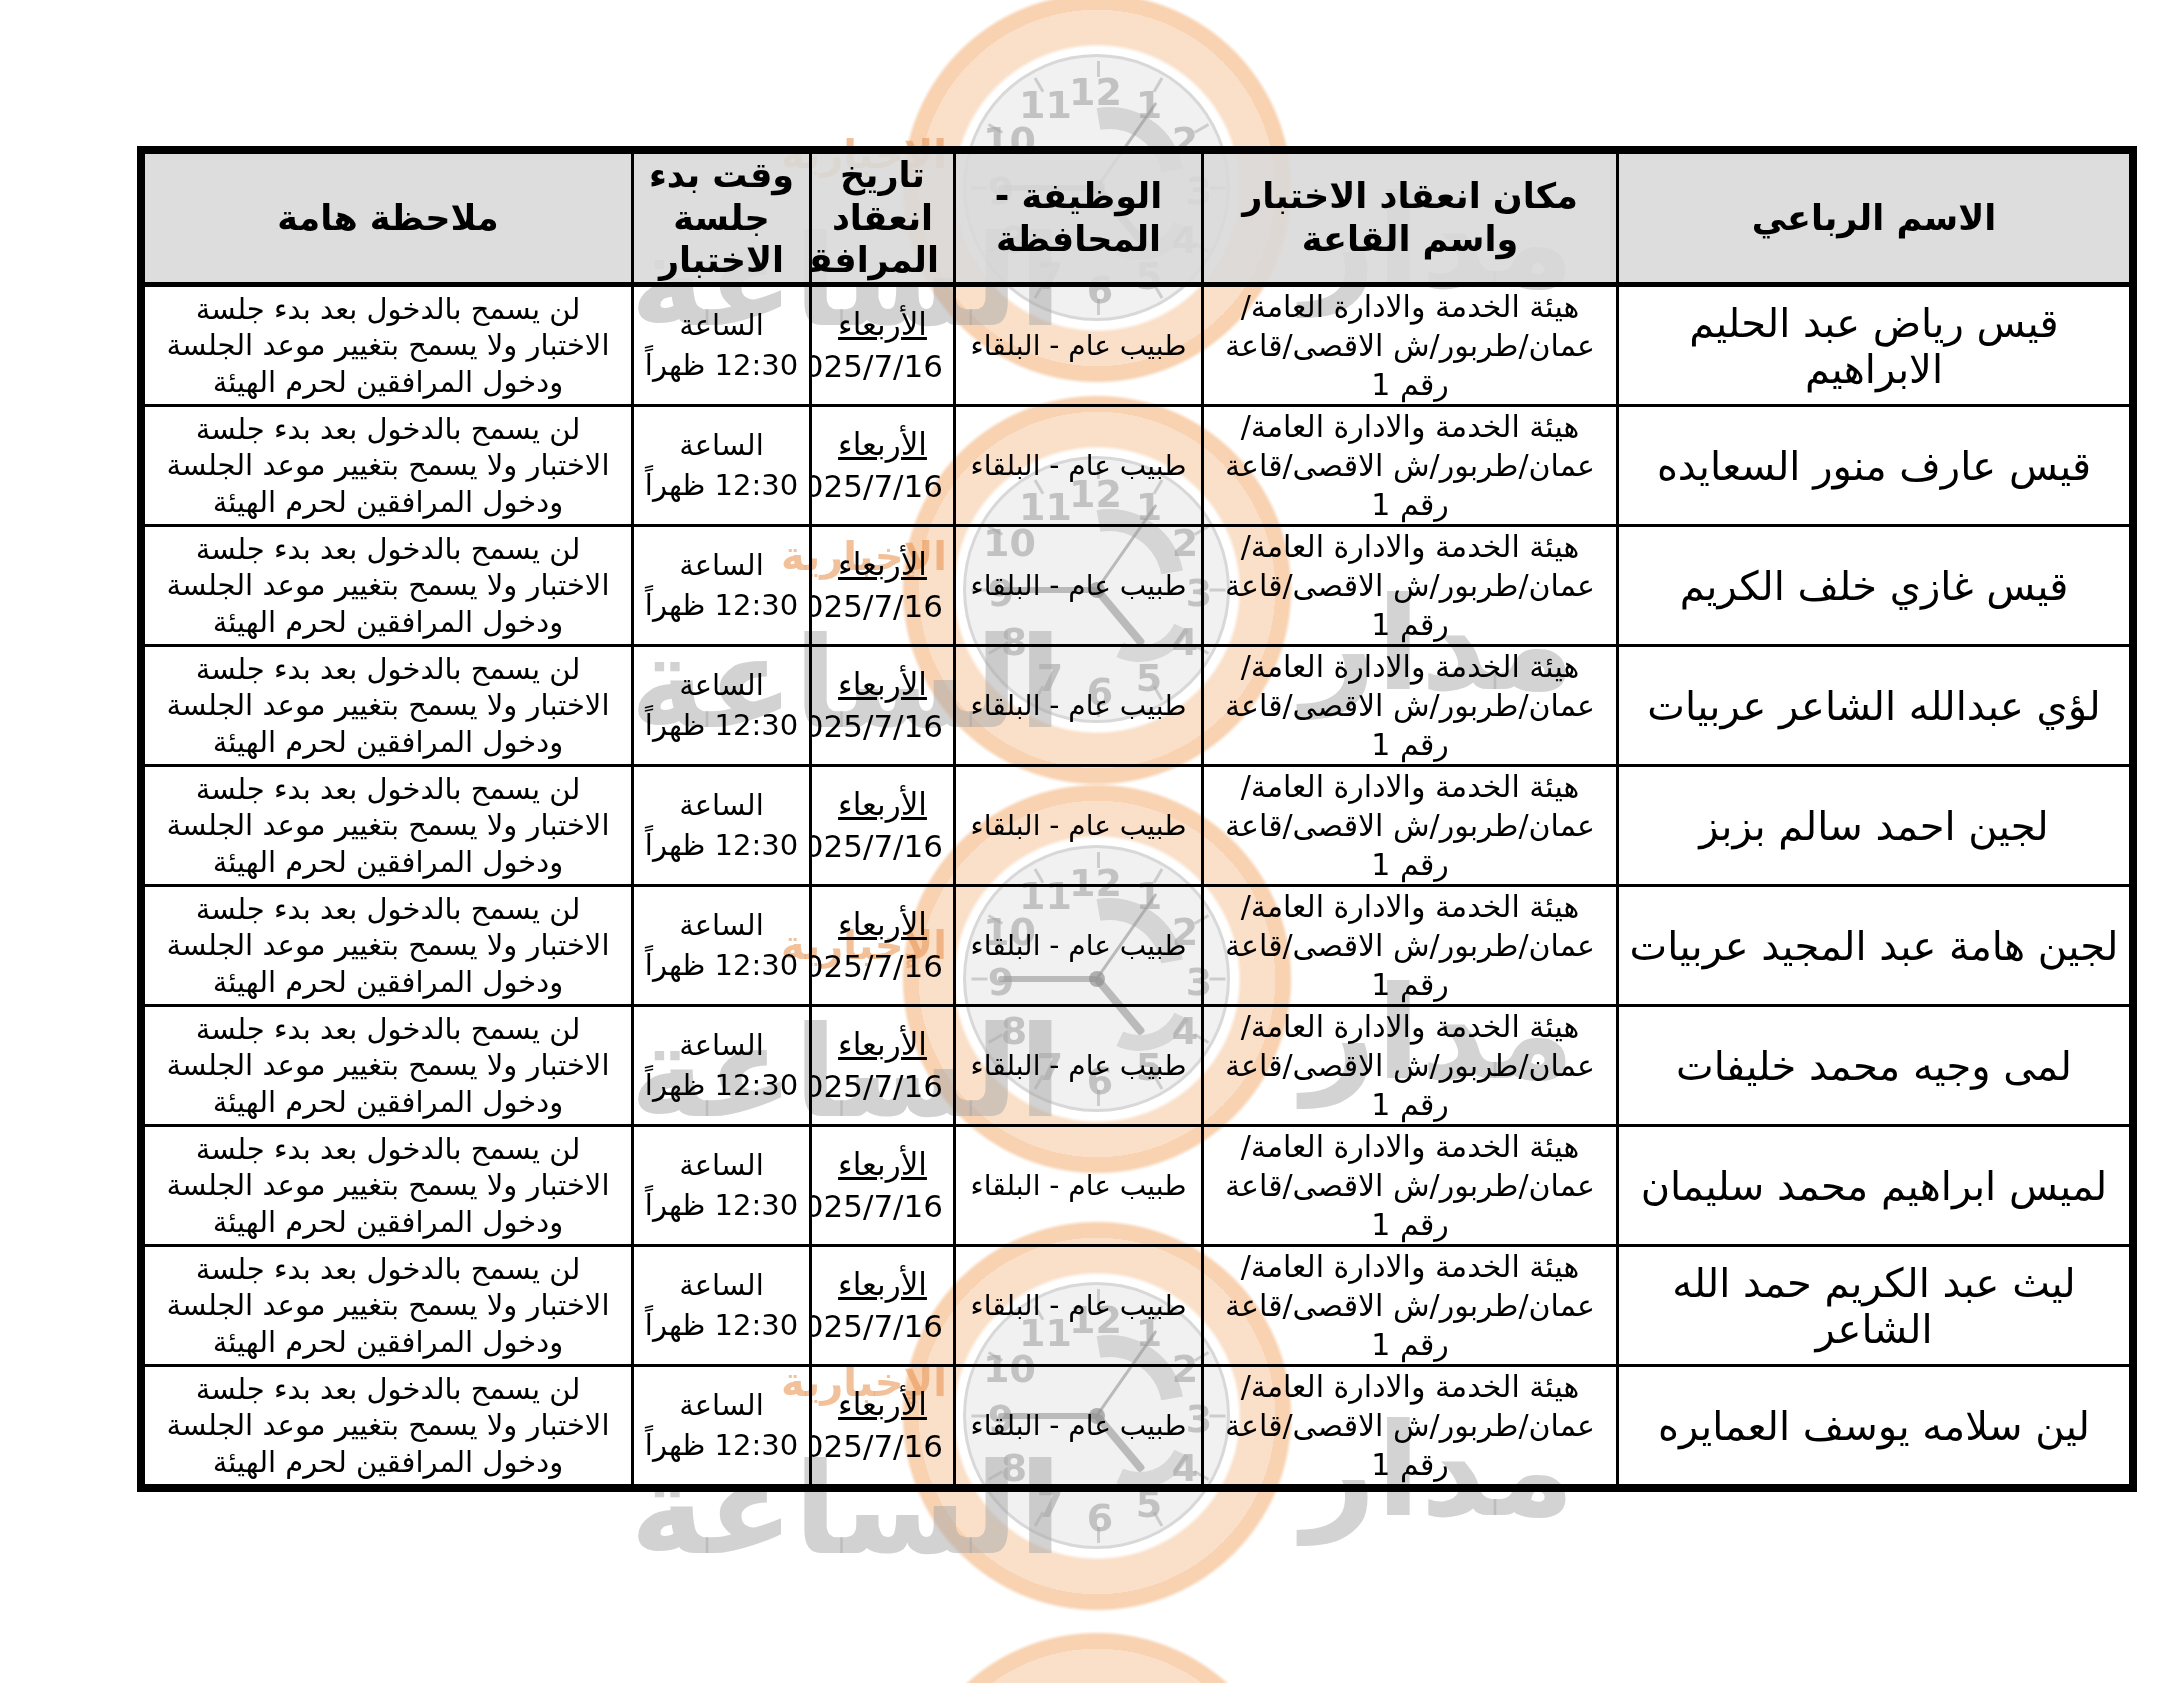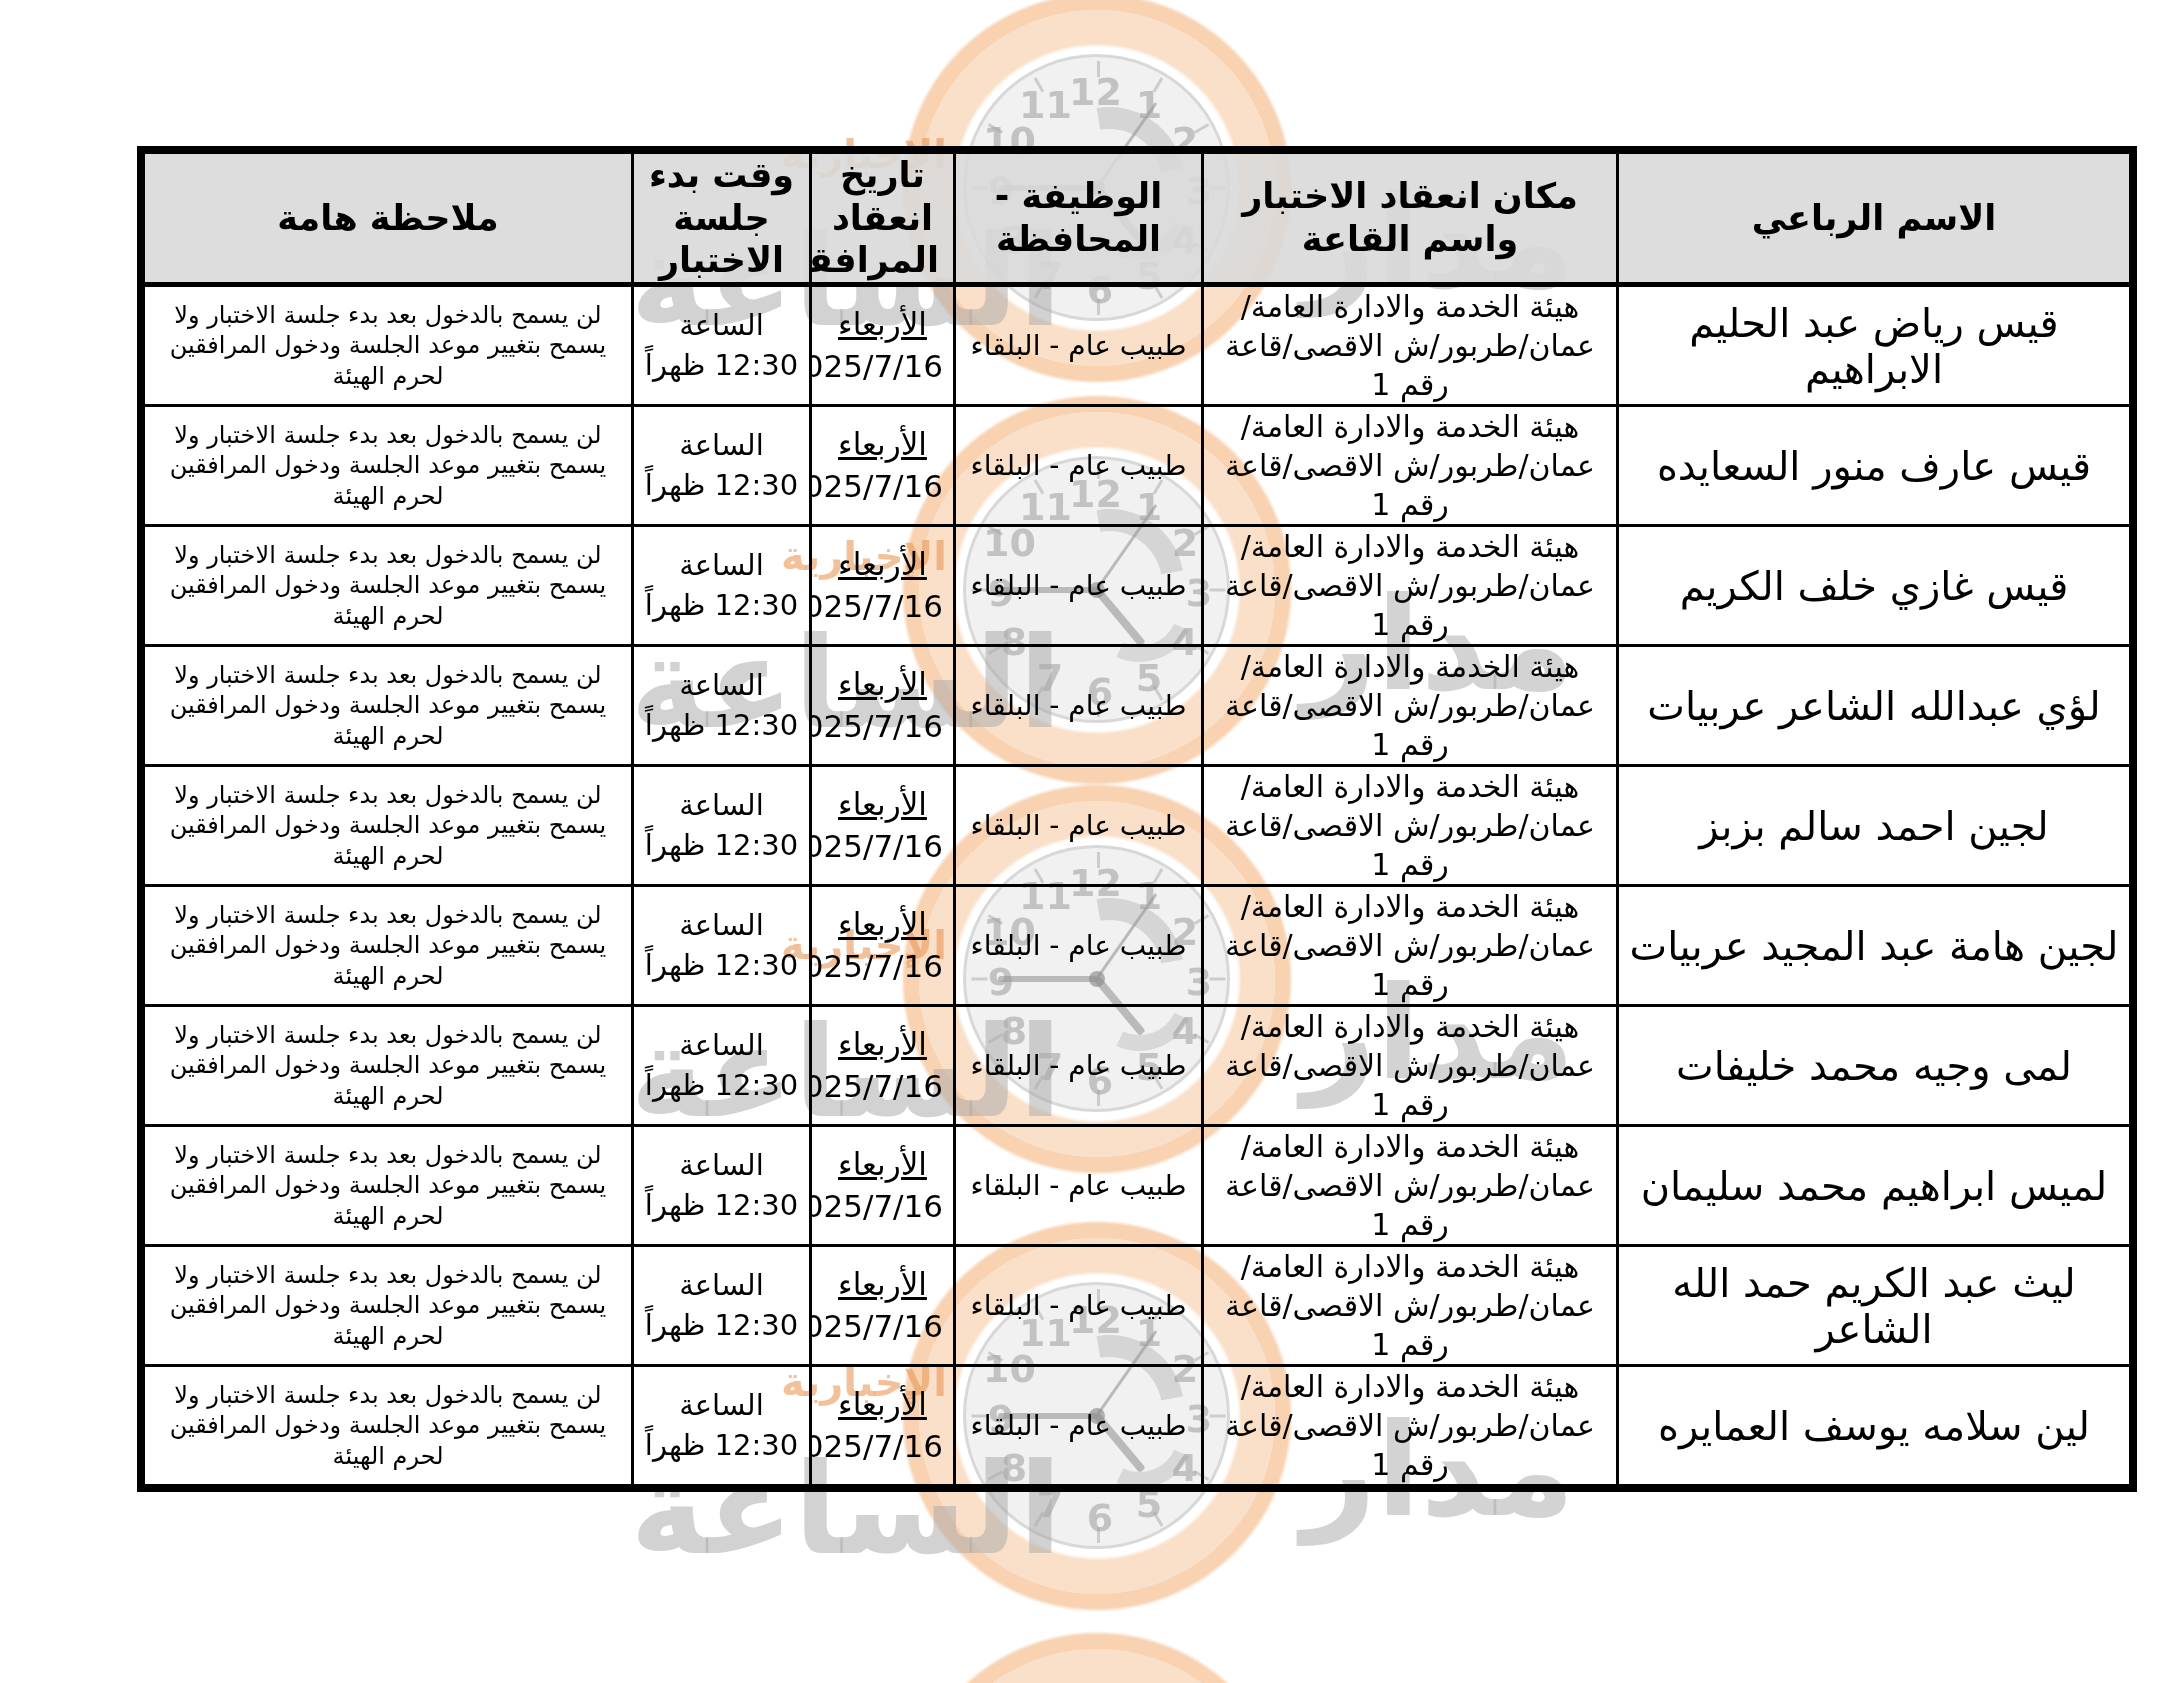--- a/index.html
+++ b/index.html
@@ -96,21 +96,21 @@
     background:rgba(216,216,216,0.88);
     font-weight:bold;font-size:35px;line-height:1.22;
     border-bottom-width:5px;
     padding:0 14px;
   }
   td.c-name{font-size:40px;}
   td.c-loc{font-size:30px;line-height:1.3;padding:0 14px;}
   td.c-job{font-size:28px;white-space:nowrap;padding:0 2px;}
   td.c-date{font-size:31px;line-height:1.35;padding:0 2px;}
   td.c-time{font-size:29px;line-height:1.35;padding:0 4px;}
-  td.c-note{font-size:24px;line-height:1.26;padding:0 18px;margin-top:16px;}
+  td.c-note{font-size:29px;line-height:1.26;padding:0 18px;margin-top:16px;}
   .date-day{display:block;text-decoration:underline;}
   .date-val{display:block;}
 
   
   .page-number{
     position:absolute;left:0;top:1572px;width:100%;z-index:2;
     text-align:center;font-size:40px;color:#111;
     font-family:"DejaVu Sans","Liberation Sans",sans-serif;
   }
 </style>

